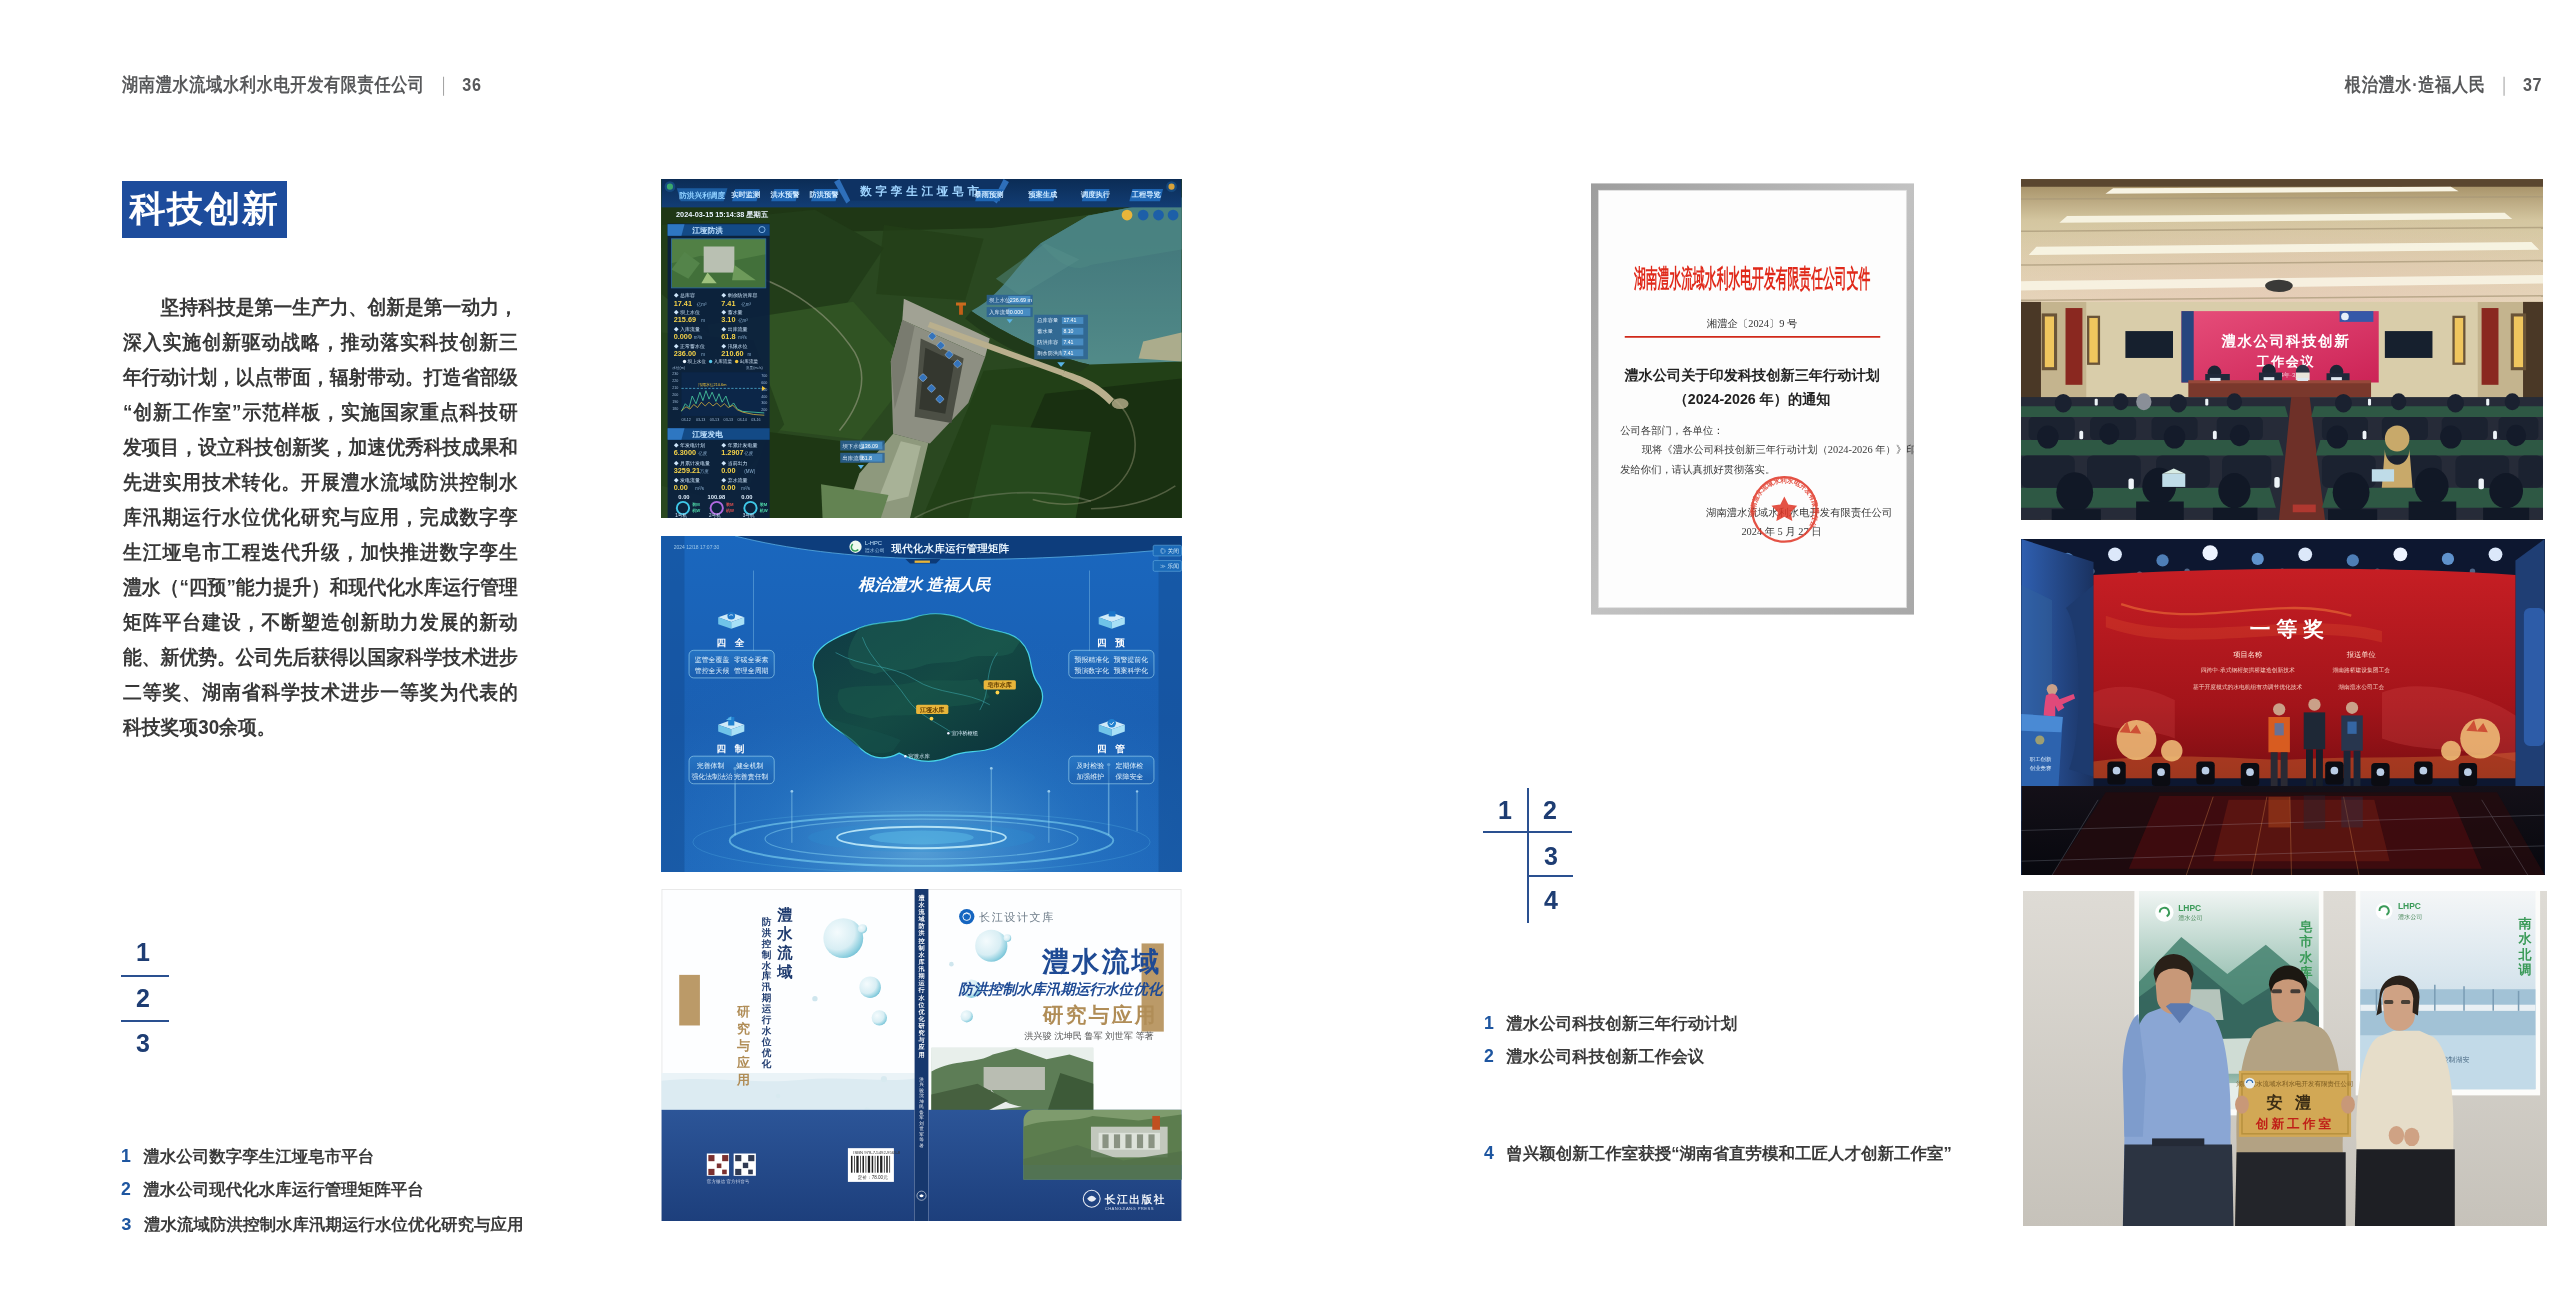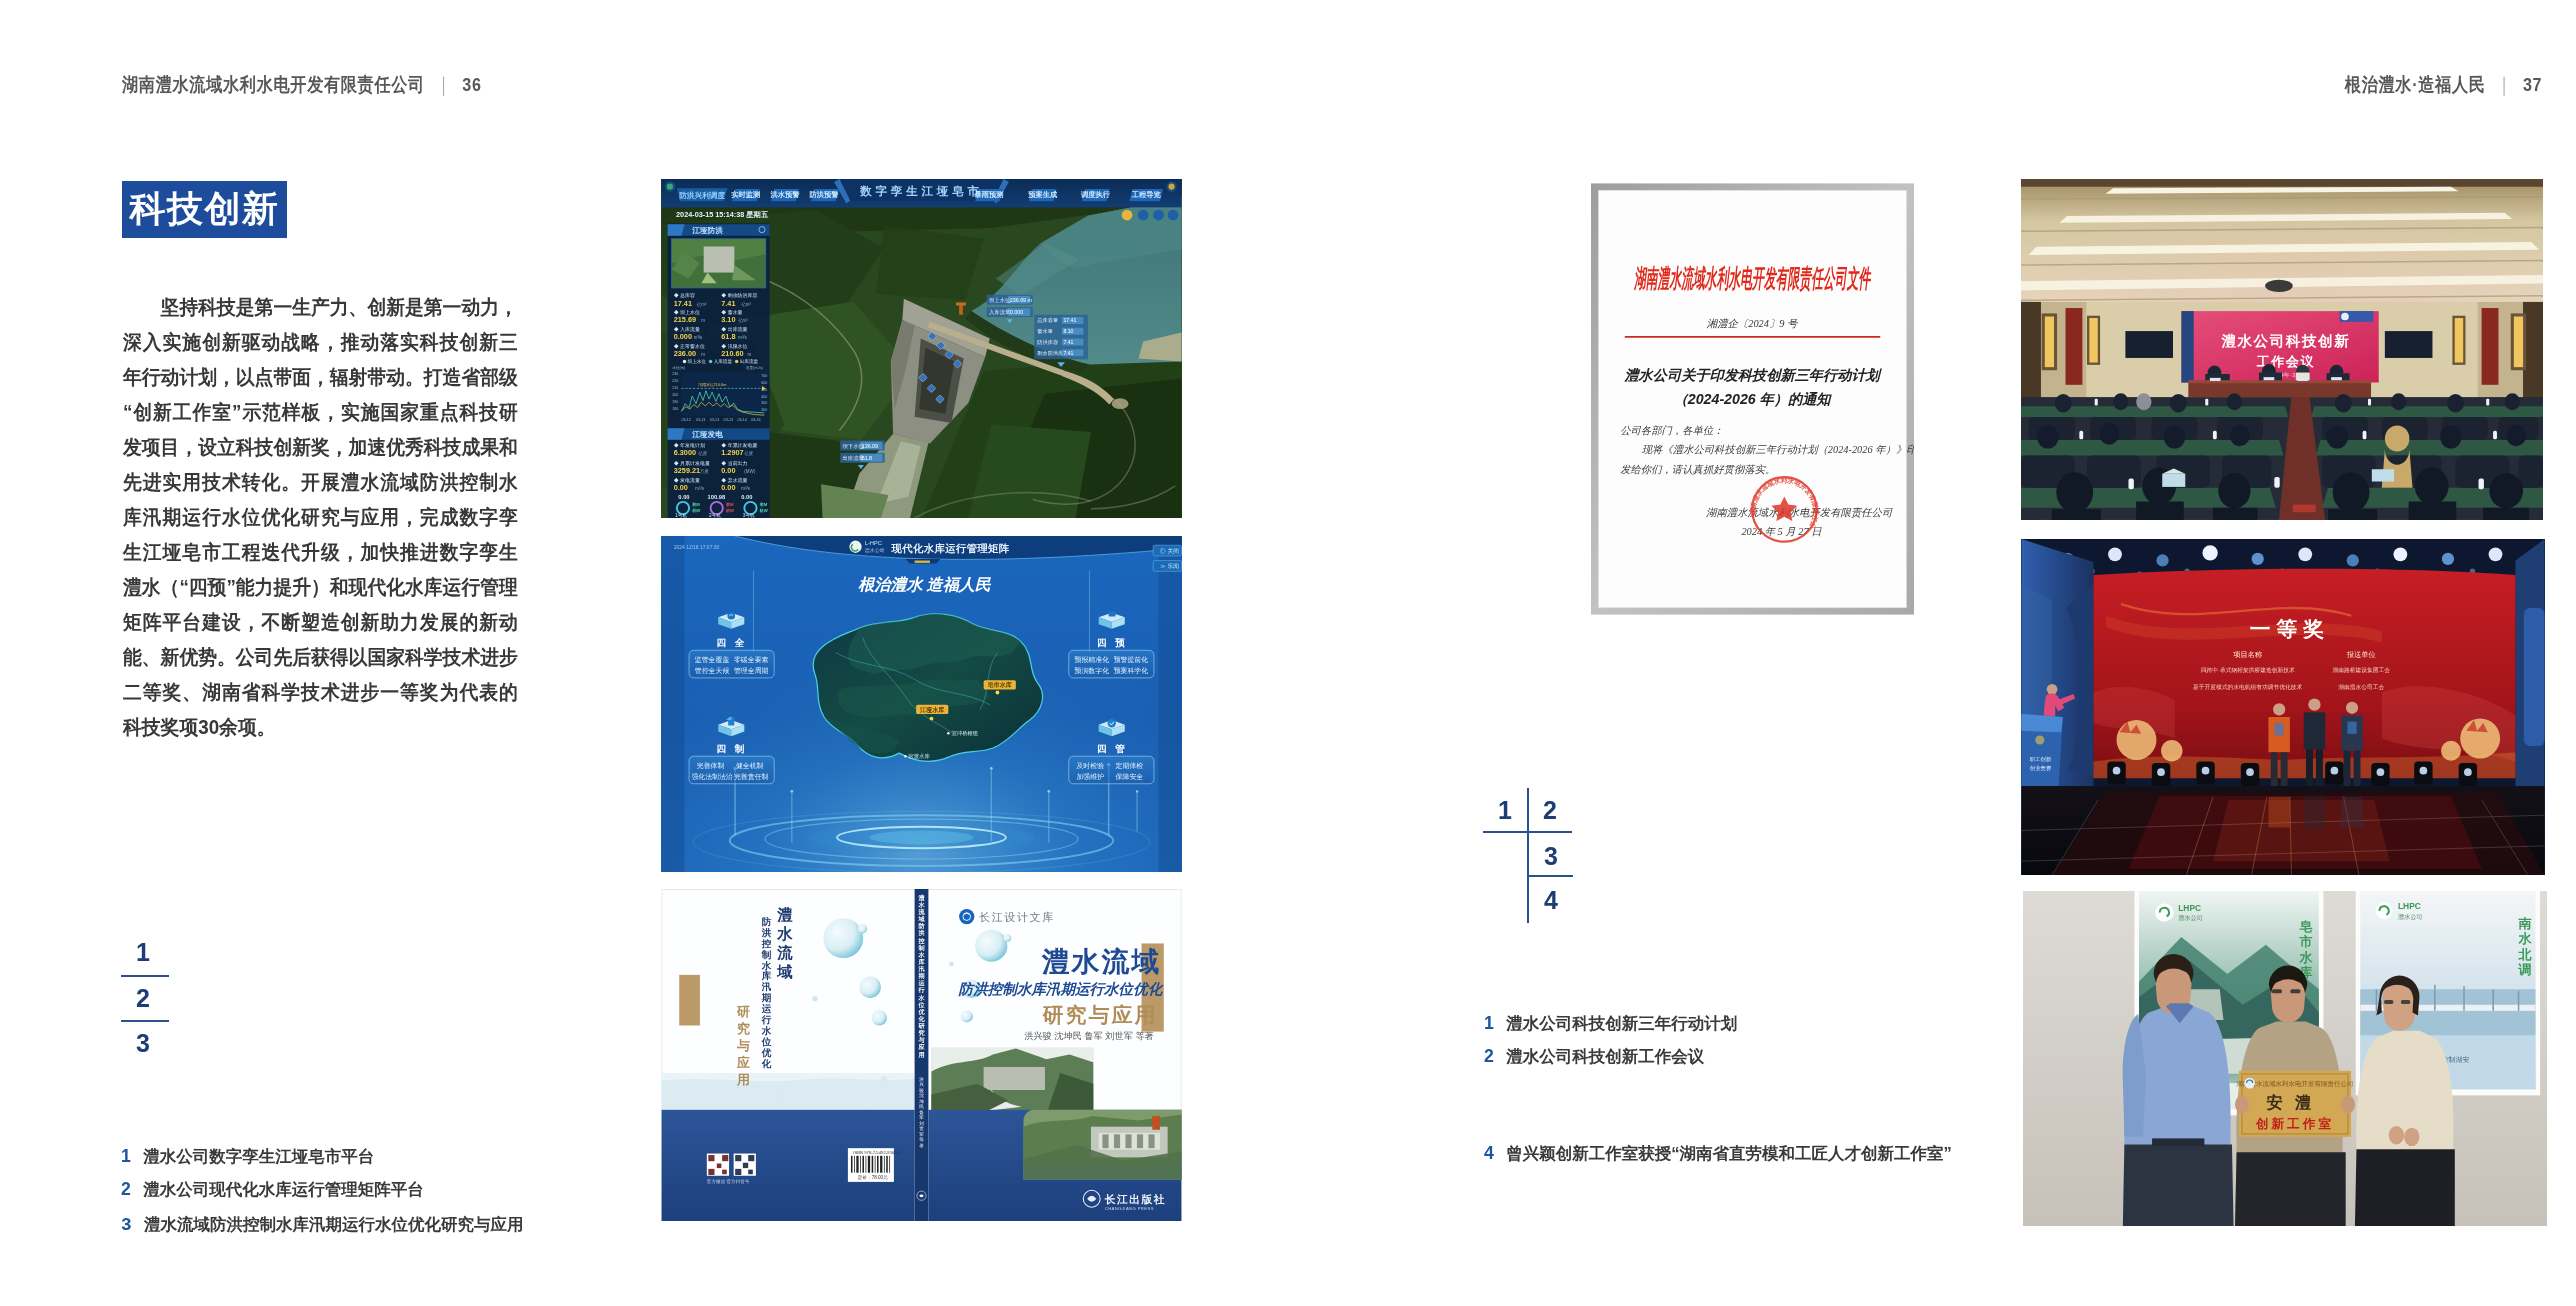--- a/index.html
+++ b/index.html
@@ -589,21 +589,21 @@
       <path d="M472,360 h206 v19 h-206 Z" fill="#4a7ba6"></path>
       <path d="M472,352 l70,-18 60,20 76,-12 v37 h-206 Z" fill="#53724a" opacity="0.9"></path>
     </g>
     <circle cx="561" cy="404" r="11" fill="none" stroke="#e8ecf4" stroke-width="1.4"></circle>
     <path d="M555,404 q6,-8 12,0 q-6,8 -12,0" fill="#e8ecf4"></path>
     <text x="578" y="409" font-size="14" fill="#eef2f8" font-weight="bold" letter-spacing="2" style="font-family:'Liberation Serif',serif;">长江出版社</text>
     <text x="578" y="419" font-size="5.5" fill="#cfd8ea" letter-spacing="0.5">CHANGJIANG PRESS</text>
   </svg>
   </div>
 
-  <div id="doc" class="abs" style="left:1547px; top:183px; width:323px; height:432px;font-style:italic;">
+  <div id="doc" class="abs" style="left:1547px; top:183px; width:323px; height:432px;">
   <svg width="323" height="432" viewBox="0 0 421 562">
     <defs>
       <linearGradient id="doc_edge" x1="0" y1="0" x2="1" y2="1">
         <stop offset="0" stop-color="#9d9d9d"></stop>
             <stop offset="0.5" stop-color="#c2c2c2"></stop>
             <stop offset="1" stop-color="#a8a8a8"></stop>
       </linearGradient>
     </defs>
     <rect width="421" height="562" fill="url(#doc_edge)"></rect>
     <rect x="10" y="9" width="401" height="544" fill="#fdfdfd"></rect>

